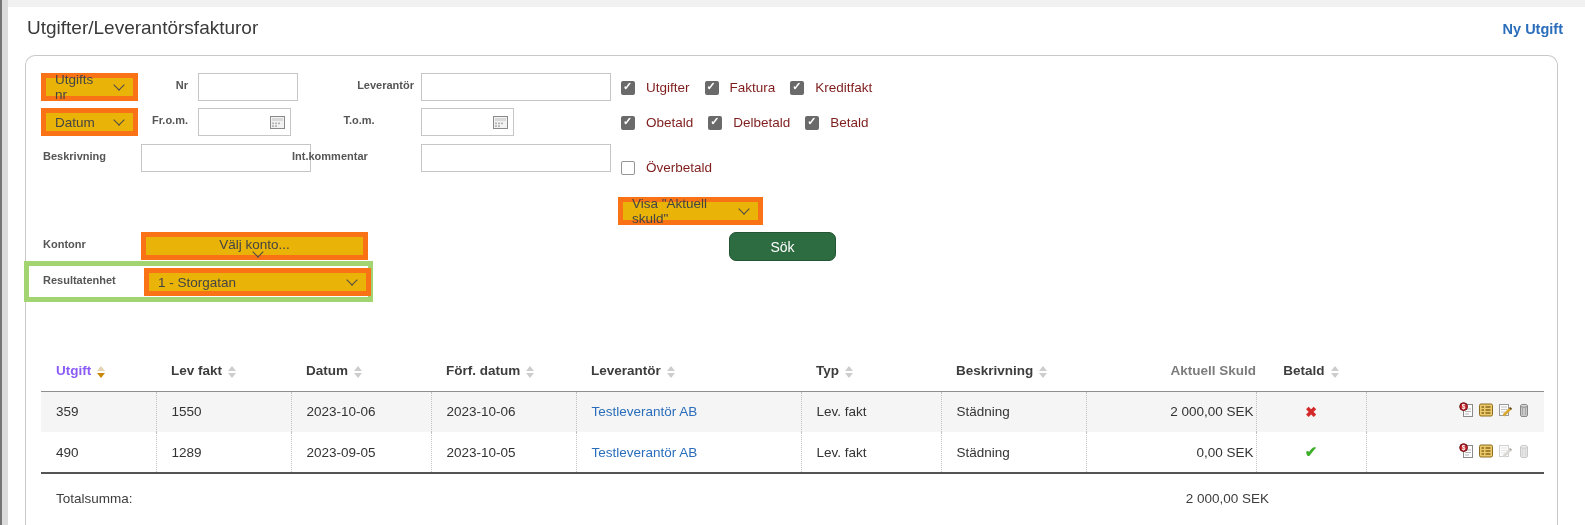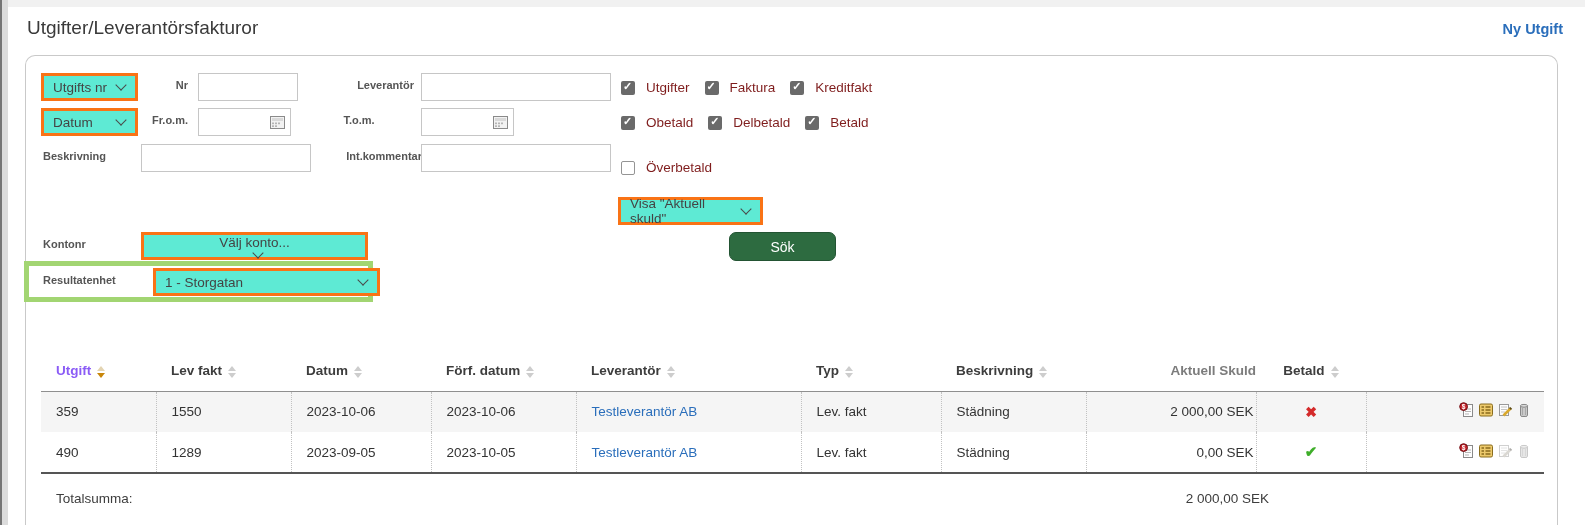--- a/index.html
+++ b/index.html
@@ -12,21 +12,21 @@
   .new-link { position:absolute; right:22px; top:21px; font-size:14.5px; font-weight:bold;
               color:#2a6ebb; cursor:pointer; text-decoration:none; }
   .panel { position:absolute; left:25px; top:55px; width:1533px; height:470px;
            background:#fff; border:1px solid #c9c9c9; border-bottom:none;
            border-radius:10px 10px 0 0; }
 
   
   .lbl { position:absolute; font-size:11px; font-weight:bold; color:#555; }
   .txt { position:absolute; height:28px; border:1px solid #c6c6c6; background:#fff;
          padding:0 8px; font:13.5px "Liberation Sans", sans-serif; color:#333; }
-  .sel { position:absolute; height:28px; border:3px solid #f97316; background:#5eead4;
+  .sel { position:absolute; height:28px; border:5px solid #f97316; background:#eab308;
          display:flex; align-items:center; justify-content:space-between;
          padding:0 9px; font-size:13.5px; color:#444; cursor:pointer; }
   .chev { width:8px; height:8px; border-right:1.7px solid #4a4a4a; border-bottom:1.7px solid #4a4a4a;
           transform:rotate(45deg); margin:-4px 1px 0 8px; flex:none; }
   .cbrow { position:absolute; left:595px; display:flex; gap:15px; align-items:center; }
   .cbitem { display:flex; align-items:center; gap:11px; font-size:13.5px; color:#7f1d1d; cursor:pointer; }
   .cb { width:14px; height:14px; border-radius:2px; position:relative; flex:none; }
   .cb.on { background:#6a6a6a; }
   .cb.on::after { content:"✓"; position:absolute; left:2px; top:-1px; color:#fff;
                   font-size:11px; font-weight:bold; }
@@ -148,21 +148,21 @@
         <span>Delbetald</span>
       </span>
     <span class="cbitem">
         <span class="cb on"></span>
         <span>Betald</span>
       </span>
   </div>
 
   <div class="lbl" style="left:17px; top:94px;">Beskrivning</div>
   <input class="txt" style="left: 115px; top: 88px; width: 170px;" value="">
-  <div class="lbl" style="left:288px; top:94px; width:108px; text-align:right;">Int.kommentar</div>
+  <div class="lbl" style="left:266px; top:94px; width:108px; text-align:left;">Int.kommentar</div>
   <input class="txt" style="left: 395px; top: 88px; width: 190px;" value="">
   <div class="cbrow" style="top:104px;">
     <span class="cbitem">
         <span class="cb off"></span>
         <span>Överbetald</span>
       </span>
   </div>
 
   <div class="sel" style="left:592px; top:141px; width:145px;">
     <span>Visa "Aktuell skuld"</span>
@@ -171,21 +171,21 @@
 
   <div class="lbl" style="left:17px; top:182px;">Kontonr</div>
   <div class="sel" style="left:115px; top:176px; width:227px;flex-direction:column;">
     <span>Välj konto...</span>
     <span class="chev"></span>
   </div>
   <button class="btn-sok">Sök</button>
 
   <div class="re-box"></div>
   <div class="lbl" style="left:17px; top:218px;">Resultatenhet</div>
-  <div class="sel" style="left:127px; top:212px; width:227px;">
+  <div class="sel" style="left:118px; top:212px; width:227px;">
     <span>1 - Storgatan</span>
     <span class="chev"></span>
   </div>
 
   <div class="tblwrap">
     <table>
       <colgroup>
         <col style="width:115px">
           <col style="width:135px">
           <col style="width:140px">

